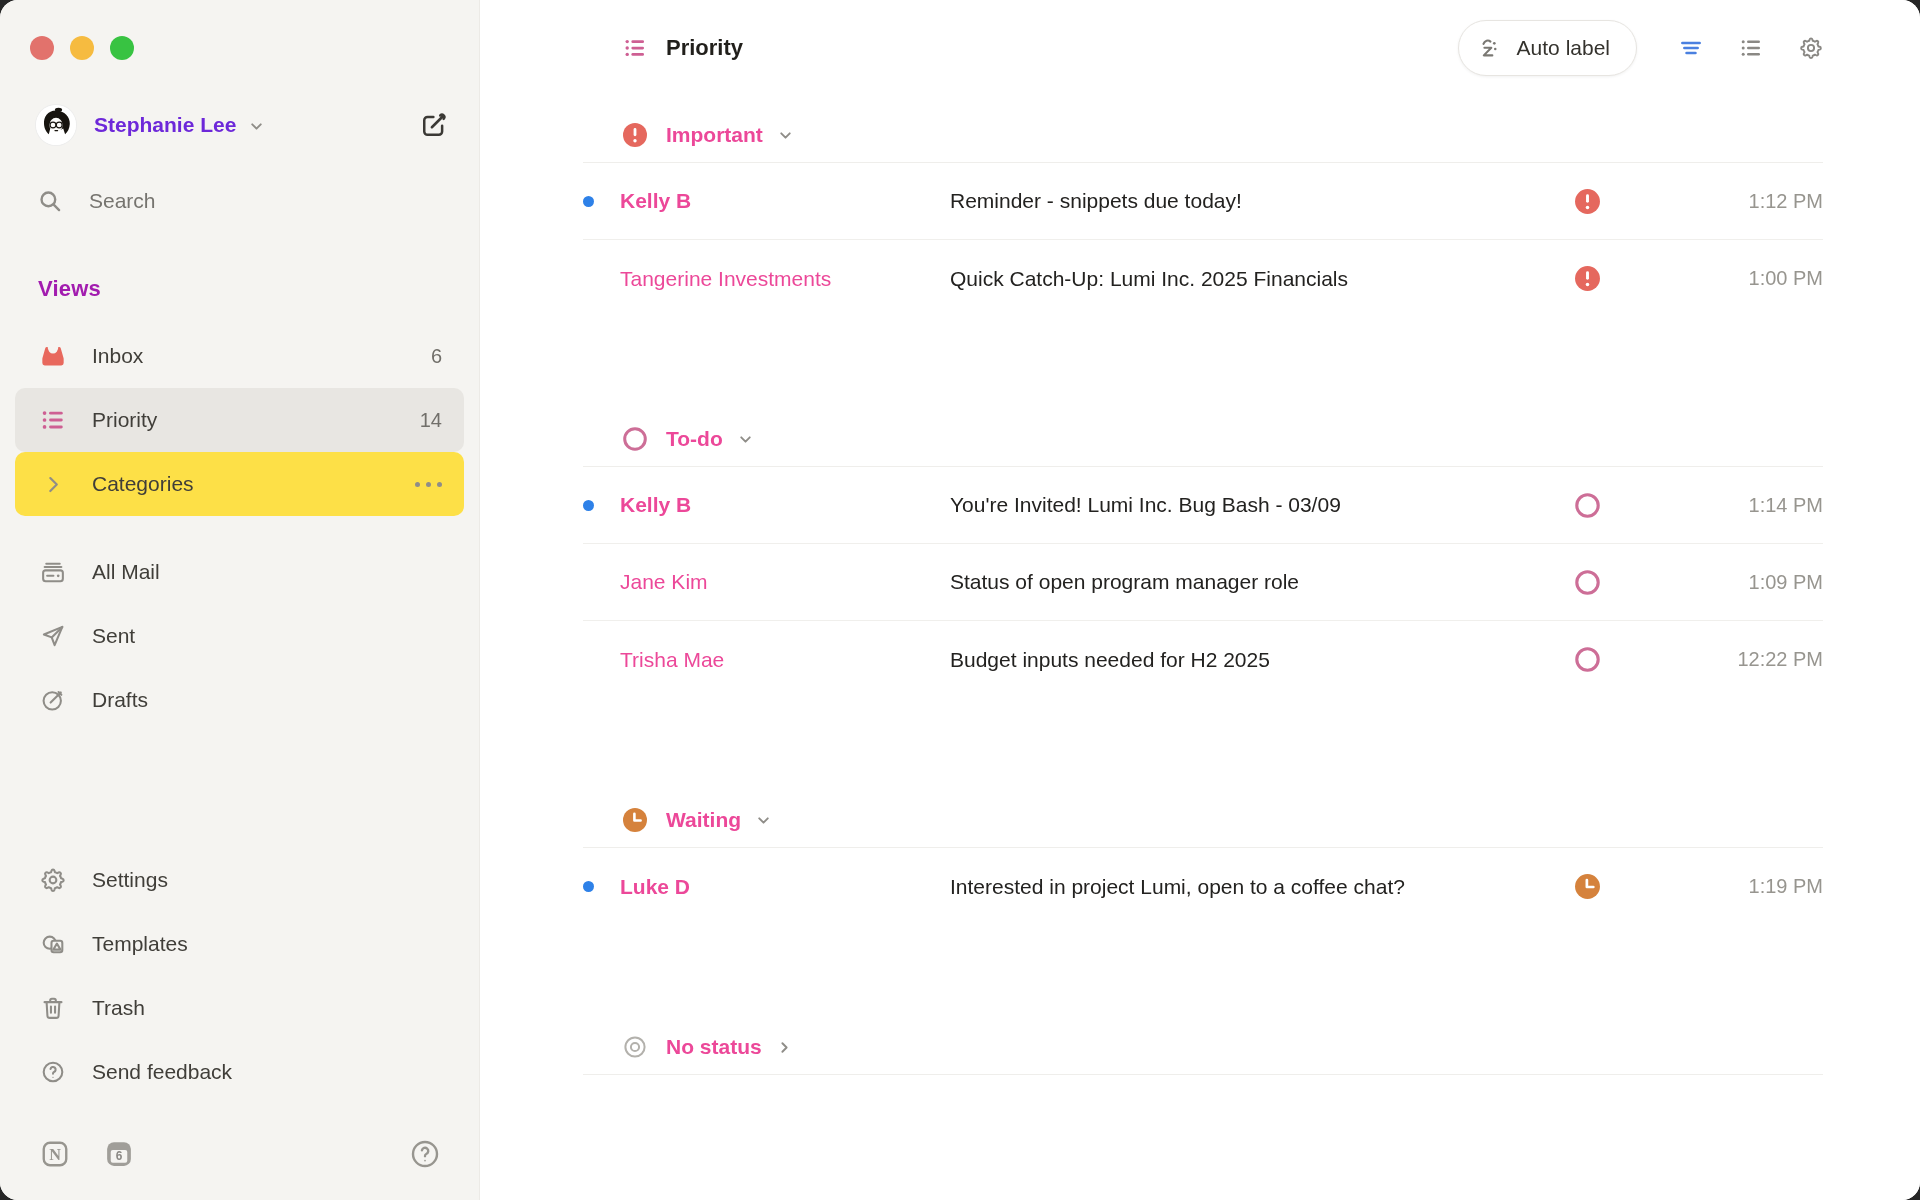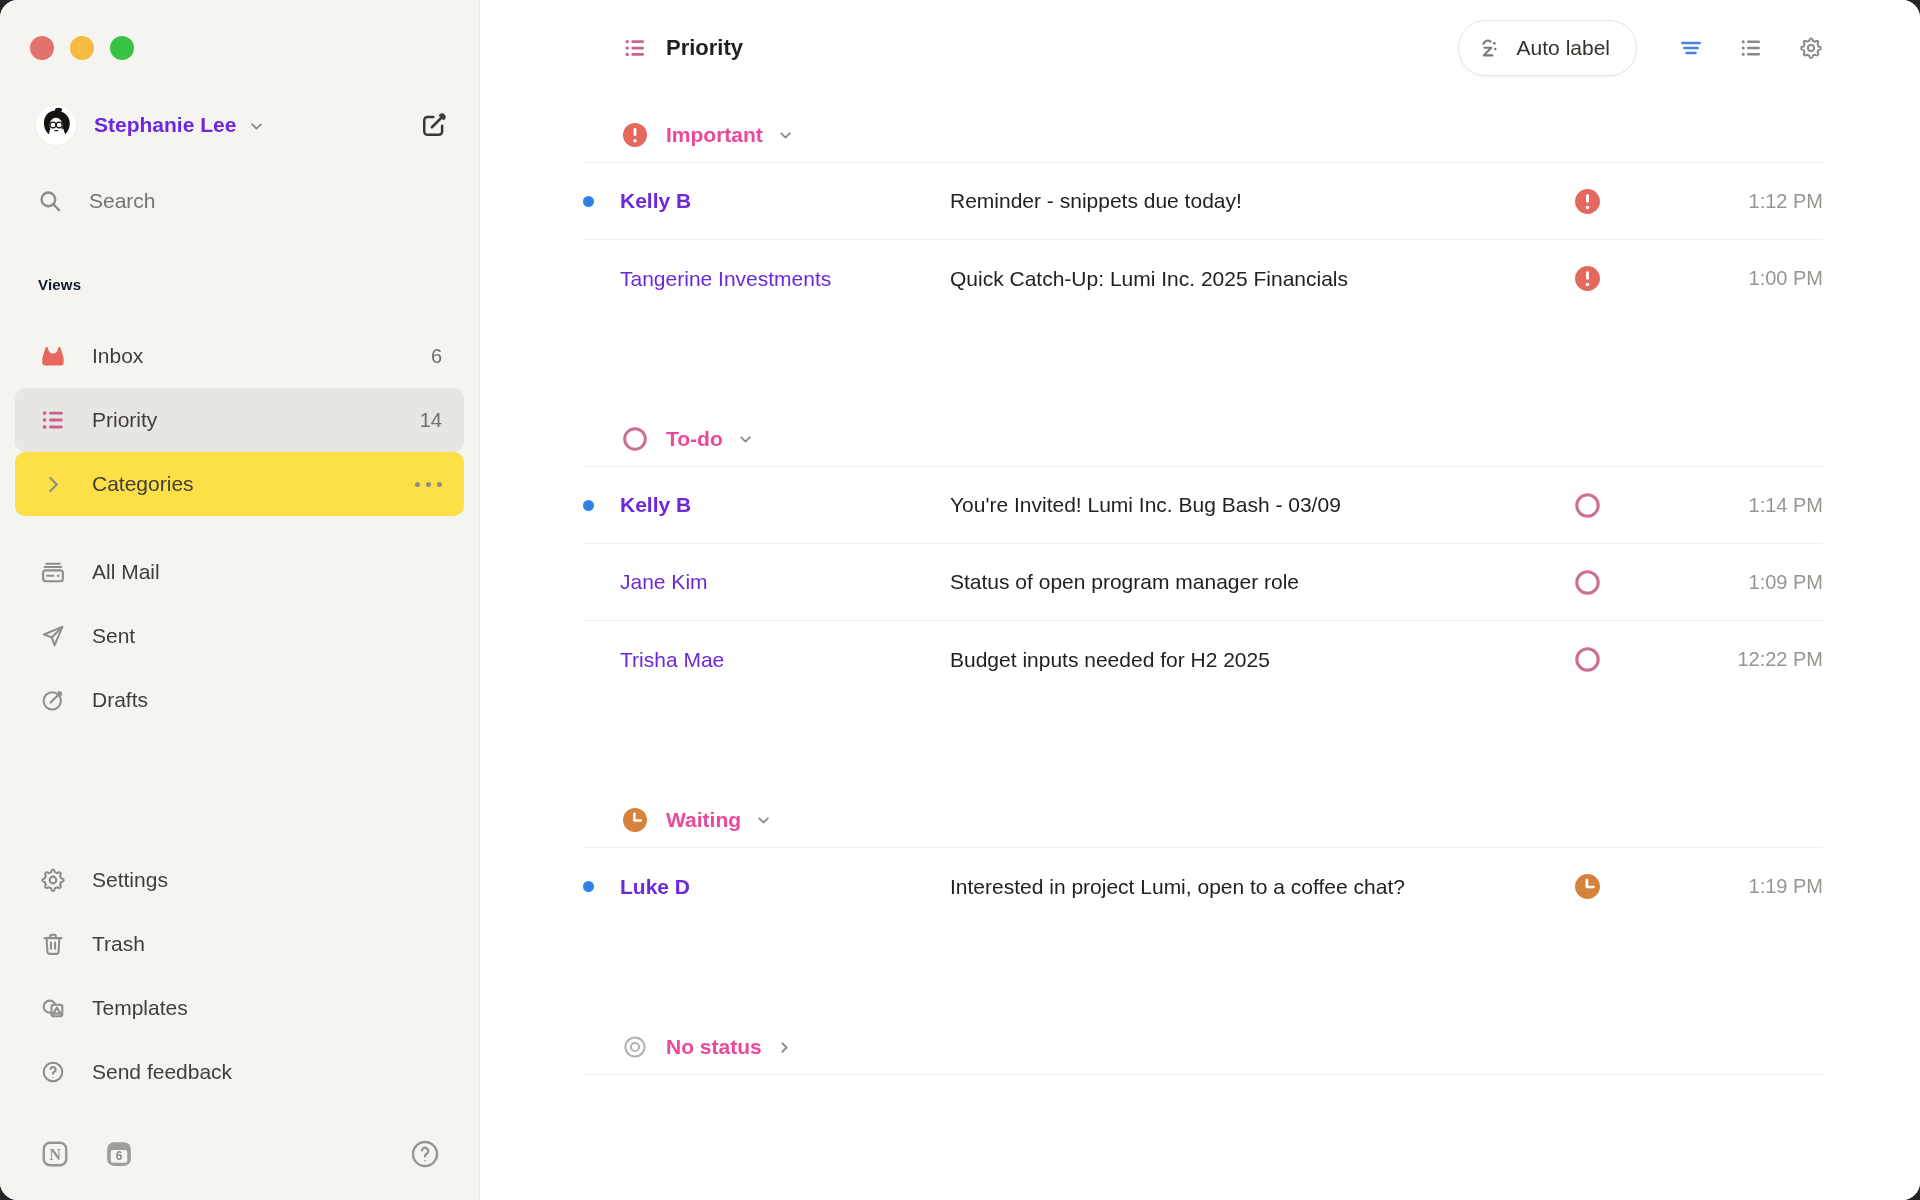--- a/index.html
+++ b/index.html
@@ -32,21 +32,21 @@
 
   .account { margin: 102px 30px 0 35px; height: 46px; display: flex; align-items: center; cursor: default; }
   .avatar { width: 42px; height: 42px; border-radius: 50%; background:#fff; border:1px solid rgba(0,0,0,.07); overflow:hidden; flex-shrink:0; }
   .account-name { margin-left: 17px; font-size: 21px; font-weight: 700; color: #6d28d9; }
   .account .chev { margin-left: 12px; margin-top: 3px; }
   .compose { margin-left: auto; width: 30px; height: 30px; display:flex; align-items:center; justify-content:center; }
 
   .search-row { margin: 27px 30px 0 37px; height: 52px; display: flex; align-items: center; color: #76746f; }
   .search-row .txt { margin-left: 26px; font-size: 21px; color: #76746f; }
 
-  .group-label { margin: 49px 16px 0 38px; height: 24px; font-size: 15px; font-weight: 600; color: #0f172a; letter-spacing: .2px; }
+  .group-label { margin: 49px 16px 0 38px; height: 24px; font-size: 22px; font-weight: 600; color: #a21caf; letter-spacing: .2px; }
   .nav-group { margin-top: 24px; }
   .nav-item {
     height: 64px; margin: 0 15px; border-radius: 10px;
     display: flex; align-items: center;
     padding: 0 22px 0 25px;
     font-size: 21px; color: #403e39; cursor: default;
   }
   .nav-item .ic { width: 26px; height: 26px; flex-shrink: 0; display:flex; align-items:center; justify-content:center; }
   .nav-item .lbl { margin-left: 26px; }
   .nav-item .count { margin-left: auto; font-size: 20px; color: #716f6a; }
@@ -87,21 +87,21 @@
   .section-hdr .chev { margin-left: 14px; margin-top: 2px; }
 
   .mail-row {
     margin: 0 97px 0 103px; height: 77px;
     display: flex; align-items: center;
     border-bottom: 1px solid #f0efec; cursor: default;
   }
   .mail-row:last-child { border-bottom: none; }
   .dotcol { width: 37px; flex-shrink: 0; display: flex; align-items: center; }
   .unread-dot { width: 11px; height: 11px; border-radius: 50%; background: #2e81e8; }
-  .sender { width: 330px; flex-shrink: 0; font-size: 21px; color: #6d28d9; white-space: nowrap; overflow: hidden; }
+  .sender { width: 330px; flex-shrink: 0; font-size: 21px; color: #ec4899; white-space: nowrap; overflow: hidden; }
   .mail-row.unread .sender { font-weight: 700; }
   .subject { flex: 1; font-size: 21px; color: #232220; white-space: nowrap; overflow: hidden; }
   .badge { width: 27px; height: 27px; flex-shrink: 0; margin-right: 72px; }
   .time { width: 150px; flex-shrink: 0; text-align: right; font-size: 20px; color: #97958f; white-space: nowrap; }
 
   svg { display: block; width: 100%; height: 100%; }
   .chev { width: 17px; height: 17px; }
 </style>
 </head>
 <body>
@@ -237,38 +237,38 @@
         <span class="ic">
           <svg viewBox="0 0 24 24" fill="none" stroke="#8f8d88" stroke-width="1.9" stroke-linejoin="round">
             <path d="M10.6 3.4 a1.45 1.45 0 0 1 2.8 0 l.3 1.35 a7.3 7.3 0 0 1 2.25 .95 l1.2-.65 a1.45 1.45 0 0 1 1.97 1.97 l-.65 1.2 a7.3 7.3 0 0 1 .95 2.25 l1.35.3 a1.45 1.45 0 0 1 0 2.8 l-1.35.3 a7.3 7.3 0 0 1 -.95 2.25 l.65 1.2 a1.45 1.45 0 0 1 -1.97 1.97 l-1.2-.65 a7.3 7.3 0 0 1 -2.25.95 l-.3 1.35 a1.45 1.45 0 0 1 -2.8 0 l-.3-1.35 a7.3 7.3 0 0 1 -2.25-.95 l-1.2.65 a1.45 1.45 0 0 1 -1.97-1.97 l.65-1.2 a7.3 7.3 0 0 1 -.95-2.25 l-1.35-.3 a1.45 1.45 0 0 1 0-2.8 l1.35-.3 a7.3 7.3 0 0 1 .95-2.25 l-.65-1.2 a1.45 1.45 0 0 1 1.97-1.97 l1.2.65 a7.3 7.3 0 0 1 2.25-.95 Z"></path>
             <circle cx="12" cy="12" r="3.1"></circle>
           </svg>
         </span>
         <span class="lbl">Settings</span>
       </div>
       <div class="nav-item">
         <span class="ic">
+          <svg viewBox="0 0 24 24" fill="none" stroke="#8f8d88" stroke-width="1.9" stroke-linejoin="round">
+            <circle cx="9" cy="10.8" r="5.6"></circle>
+            <rect x="10.6" y="9" width="10" height="10.6" rx="2" fill="#f5f4f1"></rect>
+            <path d="M15.6 11.6 l3.3 5.6 h-6.6 Z"></path>
+          </svg>
+        </span>
+        <span class="lbl">Templates</span>
+      </div>
+      <div class="nav-item">
+        <span class="ic">
           <svg viewBox="0 0 24 24" fill="none" stroke="#8f8d88" stroke-width="1.9" stroke-linecap="round" stroke-linejoin="round">
             <path d="M4.2 6.6 h15.6"></path>
             <path d="M9.4 6.4 V5.1 a1.6 1.6 0 0 1 1.6 -1.6 h2 a1.6 1.6 0 0 1 1.6 1.6 v1.3"></path>
             <path d="M6.1 6.8 l.75 12.3 a2.1 2.1 0 0 0 2.1 2 h6.1 a2.1 2.1 0 0 0 2.1 -2 L17.9 6.8"></path>
             <path d="M10.1 10.6 v5.8 M13.9 10.6 v5.8"></path>
           </svg>
         </span>
         <span class="lbl">Trash</span>
-      </div>
-      <div class="nav-item">
-        <span class="ic">
-          <svg viewBox="0 0 24 24" fill="none" stroke="#8f8d88" stroke-width="1.9" stroke-linejoin="round">
-            <circle cx="9" cy="10.8" r="5.6"></circle>
-            <rect x="10.6" y="9" width="10" height="10.6" rx="2" fill="#f5f4f1"></rect>
-            <path d="M15.6 11.6 l3.3 5.6 h-6.6 Z"></path>
-          </svg>
-        </span>
-        <span class="lbl">Templates</span>
       </div>
       <div class="nav-item">
         <span class="ic">
           <svg viewBox="0 0 24 24" fill="none" stroke="#8f8d88" stroke-width="1.9" stroke-linecap="round">
             <circle cx="12" cy="12" r="8.6"></circle>
             <path d="M9.7 9.2 a2.4 2.4 0 1 1 3.2 2.8 c-.75.3-.9.85-.9 1.6"></path>
             <circle cx="12" cy="16.9" r="0.6" fill="#8f8d88" stroke="none"></circle>
           </svg>
         </span>
         <span class="lbl">Send feedback</span>

